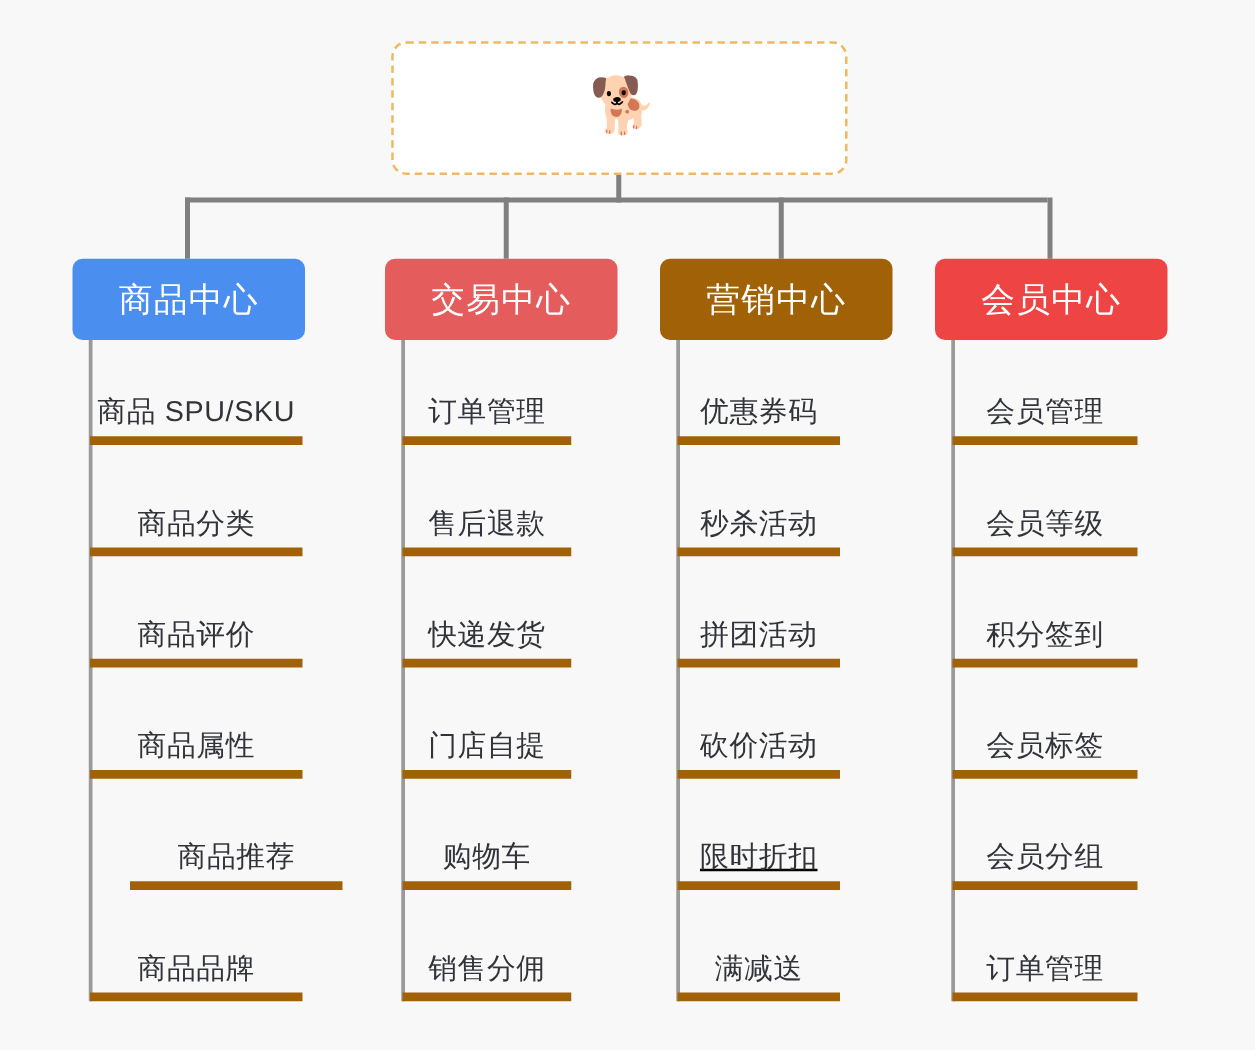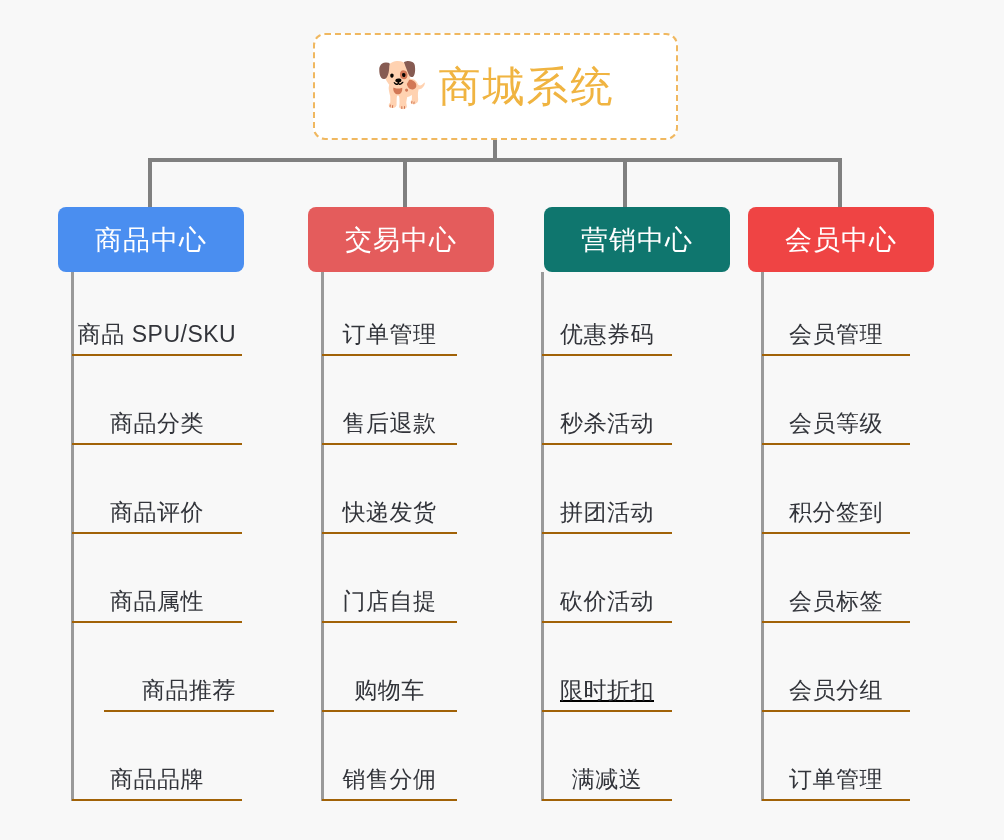--- a/index.html
+++ b/index.html
@@ -99,62 +99,61 @@
     position: absolute;
     left: 13px;
     top: 0;
     width: 3px;
     background: #9a9a9a;
   }
   .leaf-item {
     position: absolute;
     left: 14px;
     height: 64px;
-    border-bottom: 2px solid #a16207;
+    border-bottom: 7px solid #a16207;
     box-sizing: border-box;
     display: flex;
     align-items: flex-end;
     justify-content: center;
     padding-bottom: 4px;
   }
   .leaf-item span {
     font-size: 23px;
     color: #32343a;
     white-space: nowrap;
     letter-spacing: 0.5px;
   }
 </style>
 </head>
 <body>
 
 <div id="canvas">
 
   <div class="root-node">
     <span class="root-emoji">🐕</span>
-    <span class="root-title">商城系统</span>
   </div>
 
   <div class="conn conn-stem-root"></div>
   <div class="conn conn-bus"></div>
 
   <div id="drops">
       <div class="conn conn-drop" style="left: 148px;"></div>
       <div class="conn conn-drop" style="left: 403px;"></div>
       <div class="conn conn-drop" style="left: 623px;"></div>
       <div class="conn conn-drop" style="left: 838px;"></div>
     </div>
 
   <div id="headers">
       <div class="cat-header" style="left: 58px; width: 186px; background: rgb(74, 142, 240);">
         <span style="color: rgb(255, 255, 255);">商品中心</span>
       </div>
       <div class="cat-header" style="left: 308px; width: 186px; background: rgb(228, 92, 92);">
         <span style="color: rgb(255, 255, 255);">交易中心</span>
       </div>
-      <div class="cat-header" style="left: 528px; width: 186px; background: #0f766e; margin-left: 16px;">
+      <div class="cat-header" style="left: 528px; width: 186px; background: #a16207;">
         <span style="color: rgb(255, 255, 255);">营销中心</span>
       </div>
       <div class="cat-header" style="left: 748px; width: 186px; background: #ef4444;">
         <span style="color: rgb(255, 255, 255);">会员中心</span>
       </div>
     </div>
 
   <div id="cols">
       <div class="leaf-col" style="left: 58px; width: 246px;">
         <div class="leaf-spine" style="height: 529px;"></div>

